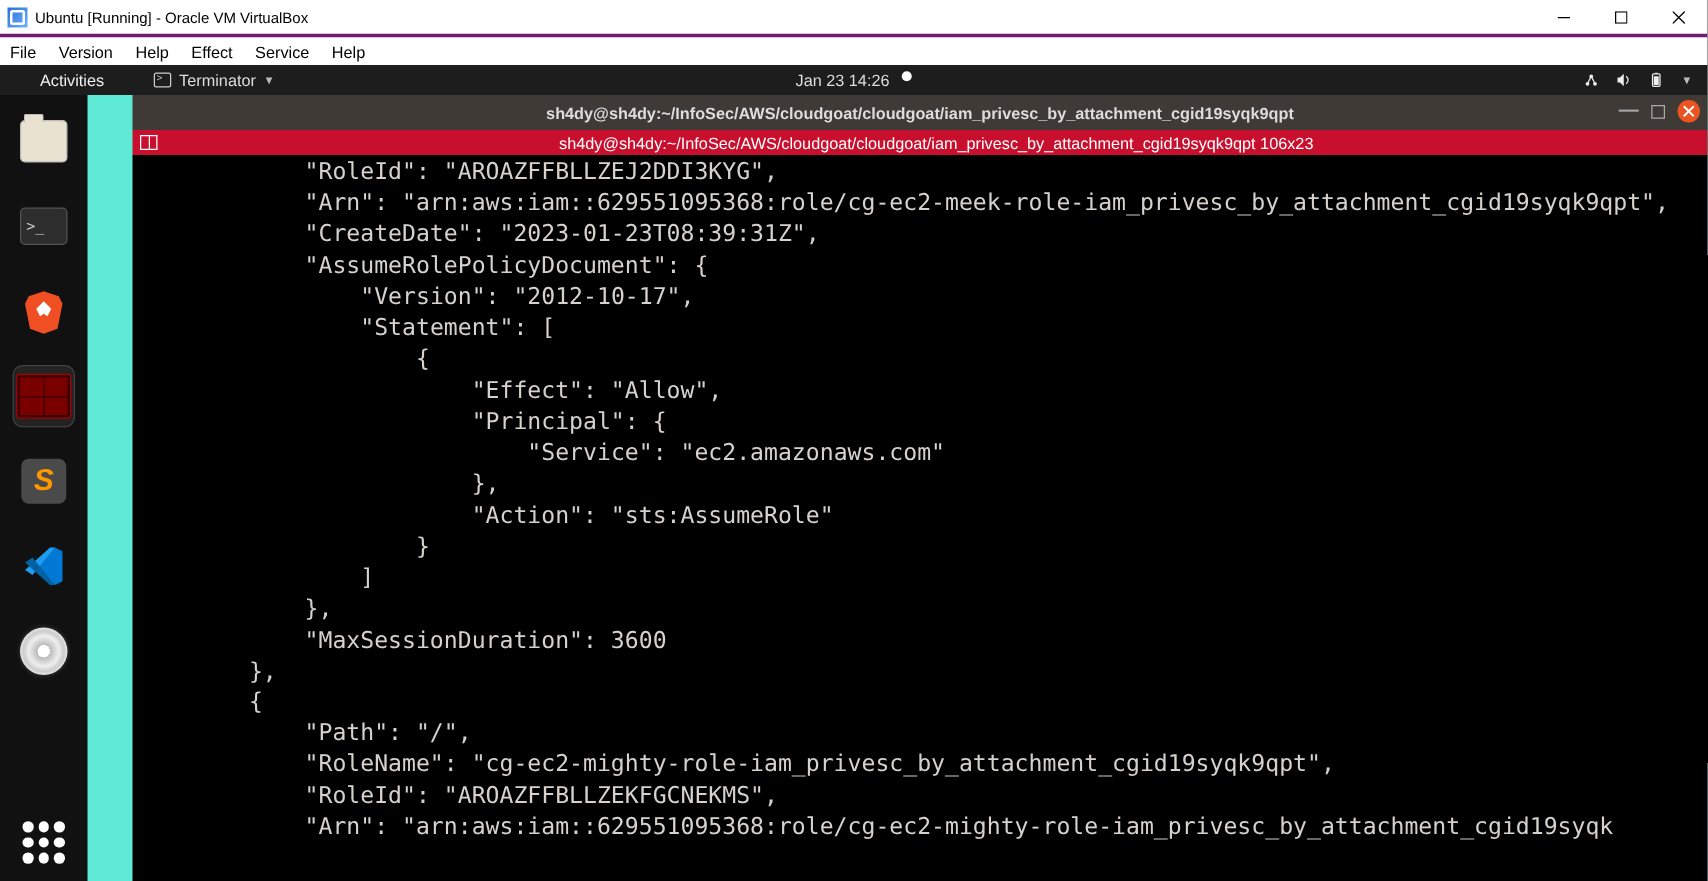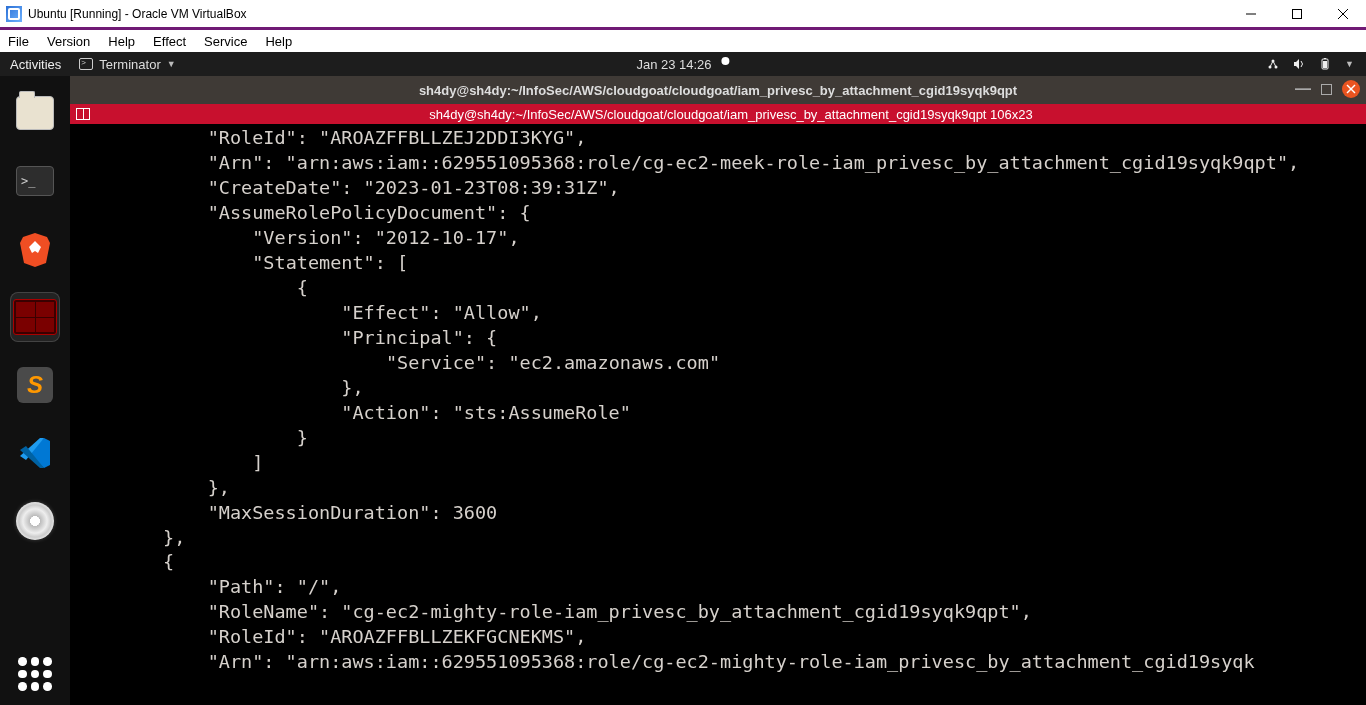--- a/index.html
+++ b/index.html
@@ -13,21 +13,21 @@
 .win-controls { margin-left: auto; display: flex; }
 .win-btn { width: 46px; height: 30px; display: flex; align-items: center; justify-content: center; font-size: 14px; color: #000; }
 .win-btn svg { width: 10px; height: 10px; }
 
 
 .vb-menu { height: 22px; background: #fff; display: flex; align-items: center; padding-left: 8px; gap: 18px; font-size: 13px; color: #000; }
 .vb-menu span { }
 
 
 .ubuntu-topbar { height: 24px; background: #1d1d1d; color: #ddd; display: flex; align-items: center; font-size: 13px; position: relative; }
-.ubuntu-topbar .activities { padding: 0 10px; color: #eee; font-weight: 500;}
+.ubuntu-topbar .activities { padding: 0 32px; color: #eee; font-weight: 500;}
 .app-indicator { display: flex; align-items: center; gap: 6px; padding: 0 8px; }
 .app-indicator .term-icon { width: 14px; height: 12px; border: 1px solid #ccc; border-radius: 2px; position: relative; }
 .app-indicator .term-icon::after{content:">";position:absolute;font-size:8px;color:#ccc;left:1px;top:-1px;}
 .dropdown-caret { font-size: 9px; color: #bbb; }
 .topbar-center { position: absolute; left: 50%; transform: translateX(-50%); display: flex; align-items: flex-start; gap: 10px;}
 .rec-dot{width:8px;height:8px;background:#fff;border-radius:50%;}
 .topbar-right { margin-left: auto; display: flex; align-items: center; gap: 14px; padding-right: 12px; color:#eee;}
 .tri-icon{width:12px;height:12px;}
 
 
@@ -48,21 +48,21 @@
 .dock .terminator{width:44px;height:36px;background:#3a0000;border:1px solid #a00;border-radius:3px;display:grid;grid-template-columns:1fr 1fr;grid-template-rows:1fr 1fr;gap:1px;padding:2px;}
 .dock .terminator div{background:#7a0000;}
 .dock .sublime{width:36px;height:36px;background:#4a4a4a;border-radius:6px;display:flex;align-items:center;justify-content:center;}
 .dock .sublime span{color:#ff9800;font-size:24px;font-weight:bold;font-style:italic;}
 .dock .vscode{width:38px;height:38px;}
 .dock .disc{width:38px;height:38px;border-radius:50%;background:radial-gradient(circle,#fff 18%,#bbb 19%,#eee 45%,#ccc 60%,#eee 75%);box-shadow:0 0 4px rgba(255,255,255,0.2);}
 .dock .apps-grid{margin-top:auto;margin-bottom:14px;width:34px;height:34px;display:grid;grid-template-columns:repeat(3,1fr);grid-template-rows:repeat(3,1fr);gap:4px;}
 .dock .apps-grid span{background:#fff;border-radius:50%;}
 
 
-.term-window { flex: 1; display: flex; flex-direction: column; background: #5eead4; min-width:0;}
+.term-window { flex: 1; display: flex; flex-direction: column; background: #5eead4; min-width:0;padding-left:36px;}
 .term-title { height: 28px; background: #3f3a36; display: flex; align-items: center; justify-content: center; color: #ddd; font-size: 13px; font-weight: bold; position: relative; }
 .term-title .win-ctrl { position:absolute; right:6px; top:4px; display:flex; gap:10px; align-items:center;}
 .term-title .circle{width:18px;height:18px;border-radius:50%;display:flex;align-items:center;justify-content:center;}
 .term-title .min{color:#aaa;font-size:16px;line-height:0;}
 .term-title .max{width:11px;height:11px;border:1px solid #aaa;}
 .term-title .close{background:#e95420;}
 .term-title .close svg{width:10px;height:10px;}
 
 .term-tabbar { height: 20px; background: #c8102e; display: flex; align-items: center; font-size: 13px; color:#fff; font-family: "DejaVu Sans Mono","Courier New",monospace;}
 .term-tabbar .tab-icon{width:14px;height:12px;margin:0 6px;border:1px solid #fff;position:relative;}

